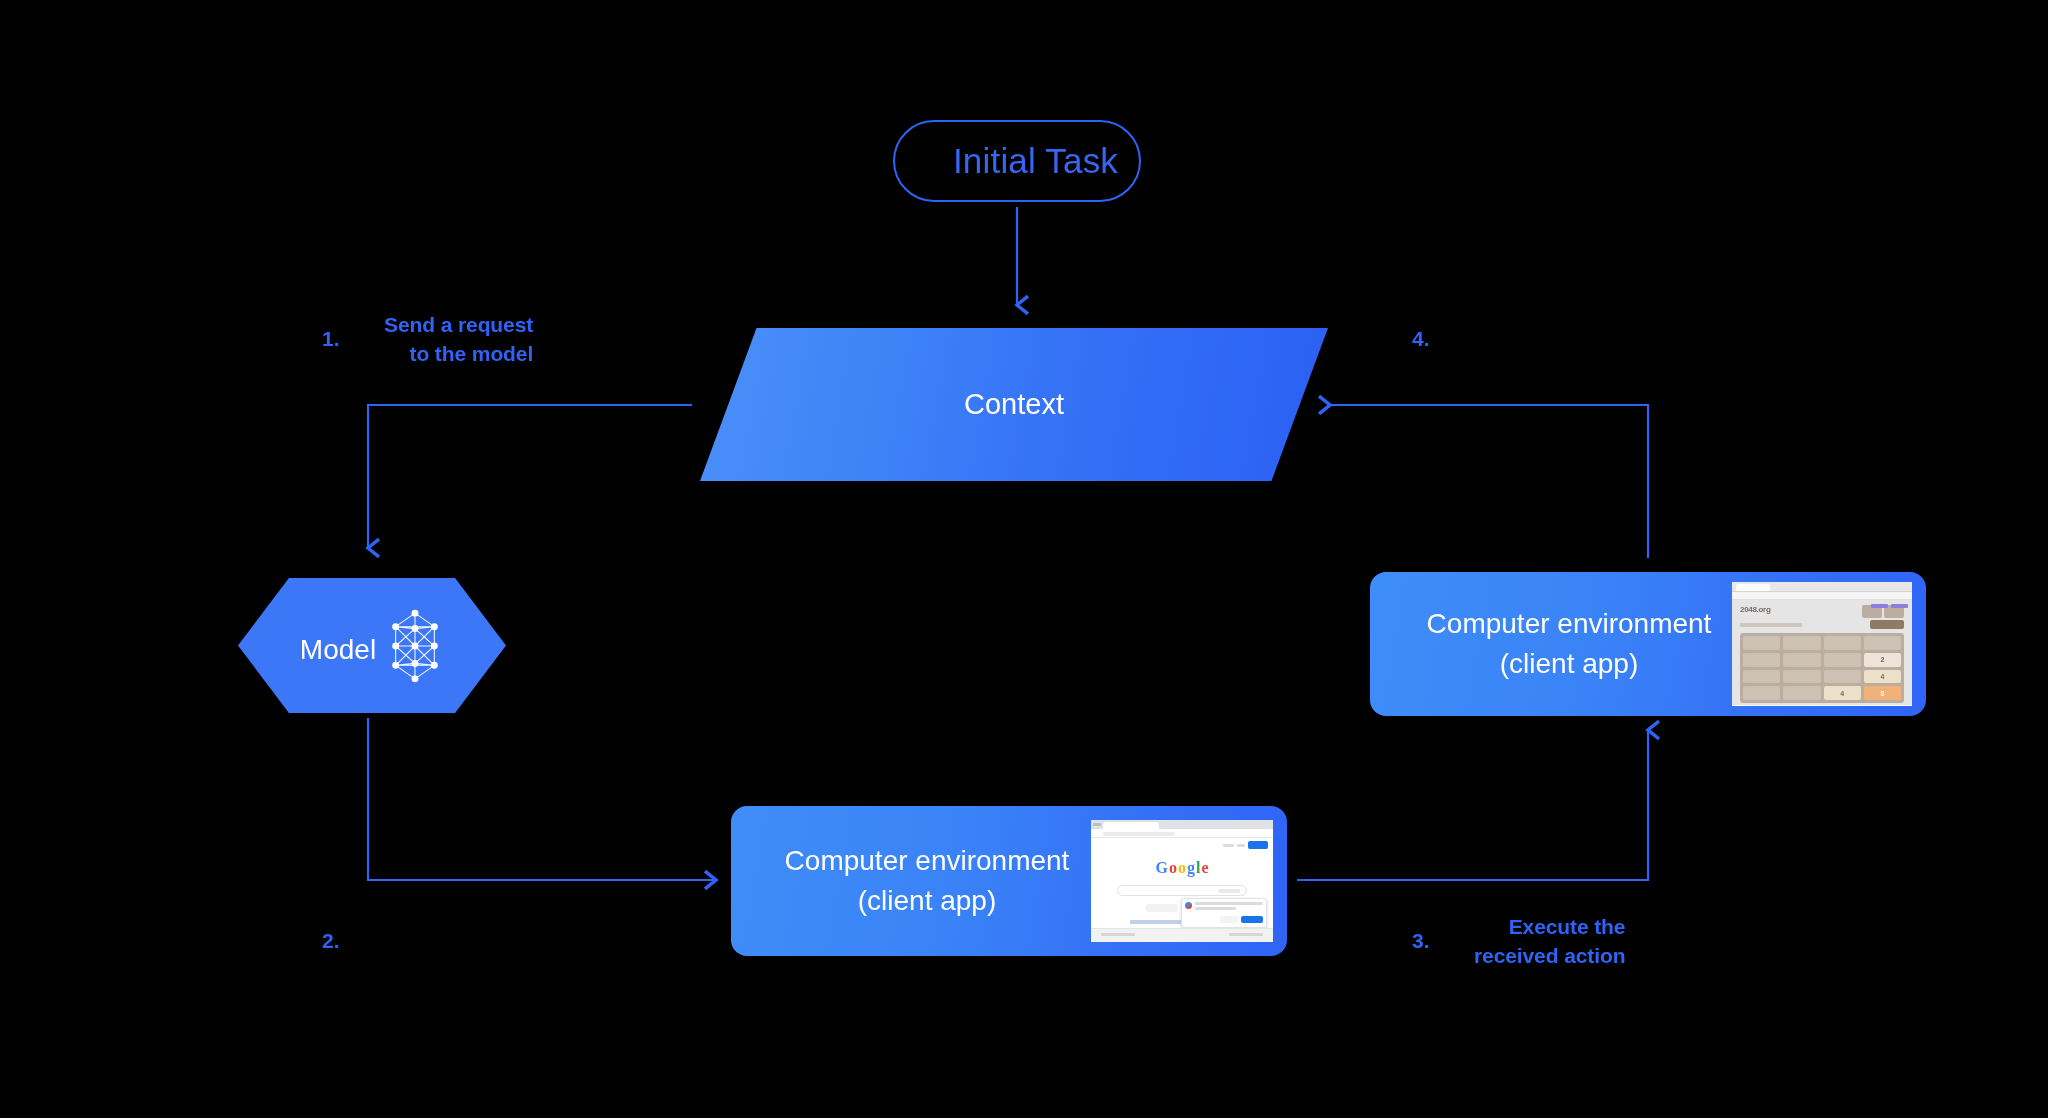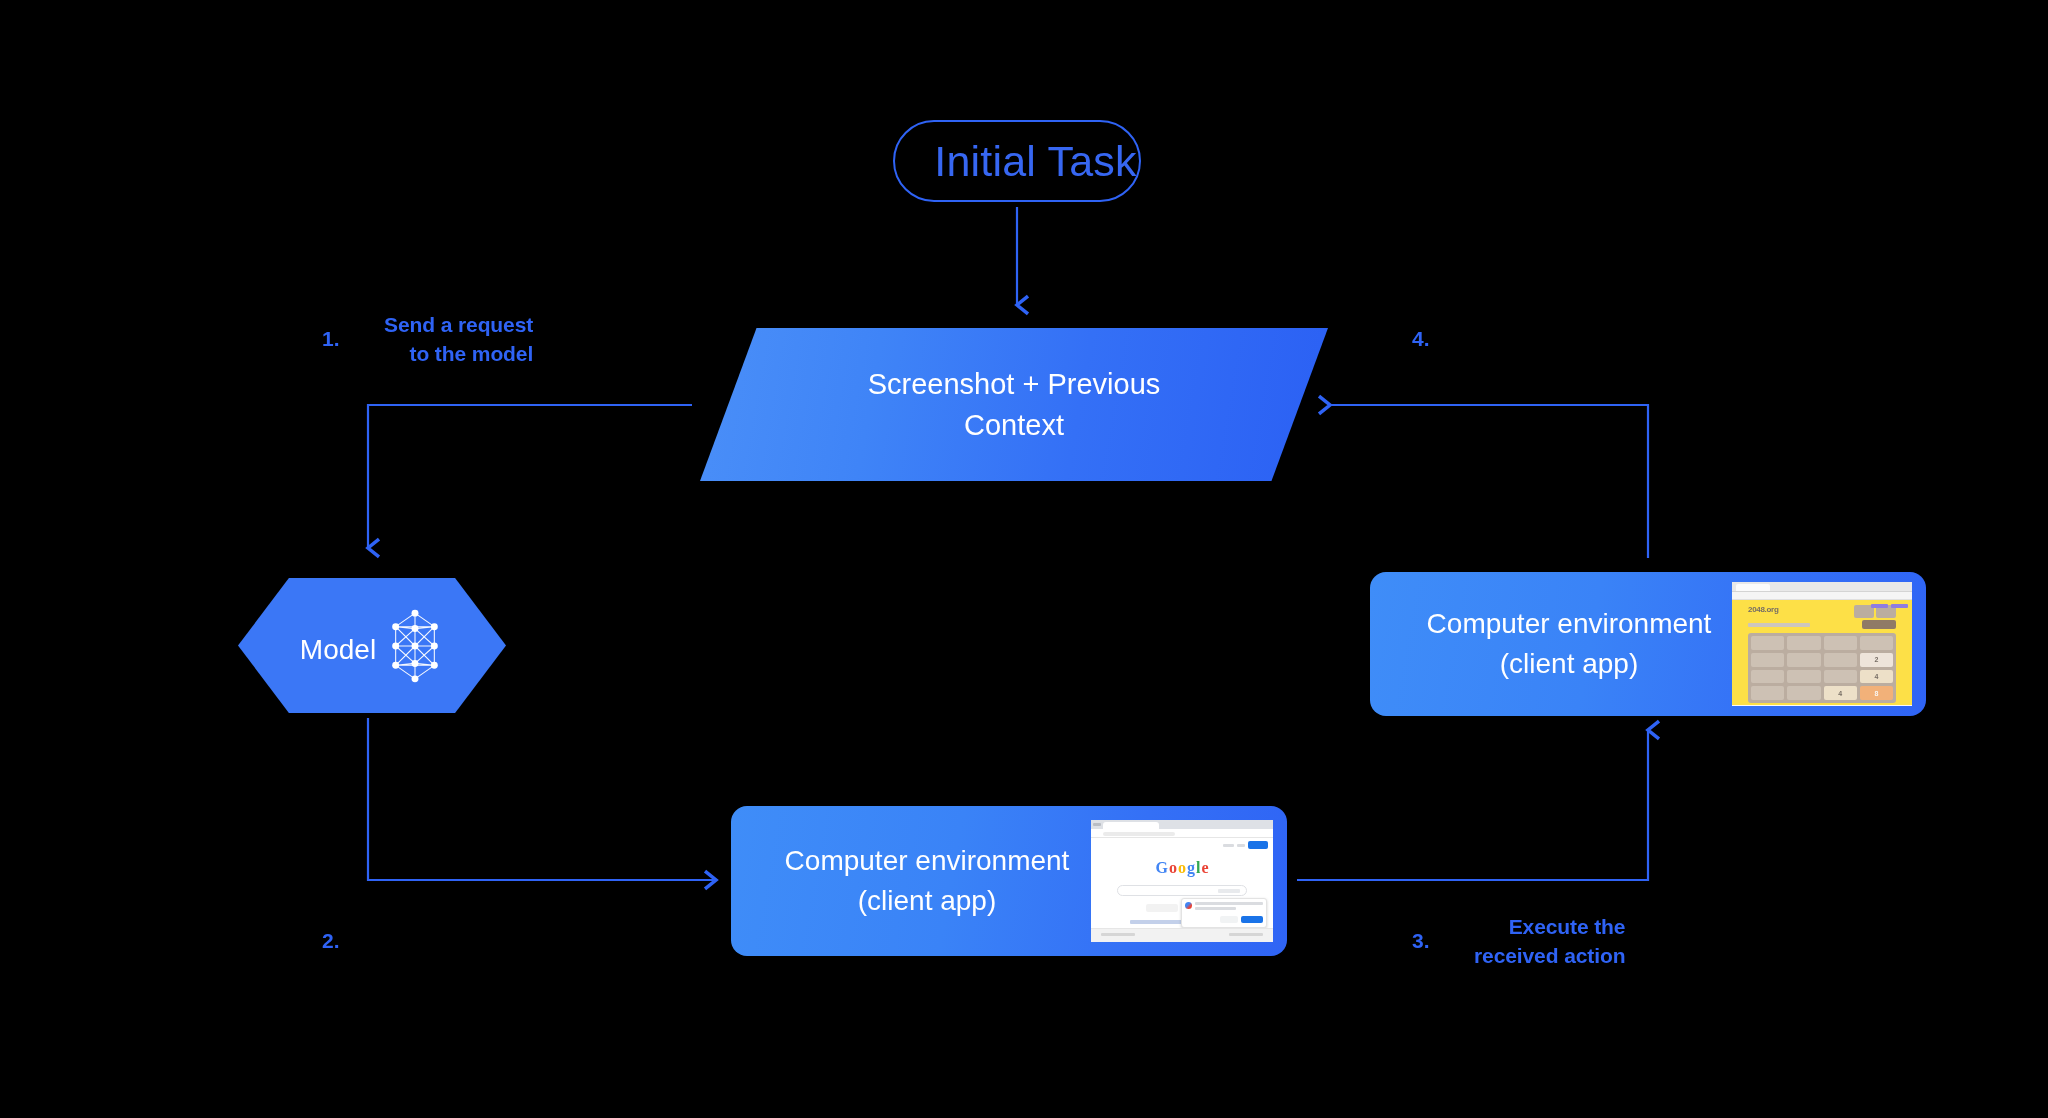--- a/index.html
+++ b/index.html
@@ -15,21 +15,21 @@
   .pill {
     position: absolute;
     left: 893px; top: 120px;
     width: 248px; height: 82px;
     border: 2.5px solid #2f63f5;
     border-radius: 41px;
     display: flex; align-items: center; justify-content: center;
   }
   .pill-label {
     color: #3767f2;
-    font-size: 43px;
+    font-size: 35px;
     letter-spacing: 0.2px;
     white-space: nowrap;
     margin-left: 37px;
   }
 
   
   .para-wrap {
     position: absolute;
     left: 700px; top: 328px;
     width: 628px; height: 153px;
@@ -106,21 +106,21 @@
     background: #fdfbf7;
     overflow: hidden;
   }
   #thumb-2048 { right: 14px; top: 10px; width: 180px; height: 124px; }
   #thumb-google { right: 14px; top: 14px; width: 182px; height: 122px; background: #ffffff; }
 
   
   .t2048-chrome { height: 10px; background: #e8e8e8; border-bottom: 1px solid #d4d4d4; position: relative; }
   .t2048-tab { position: absolute; left: 4px; top: 2px; width: 34px; height: 7px; background: #fbfbfb; border-radius: 2px 2px 0 0; }
   .t2048-urlbar { height: 8px; background: #f5f5f5; border-bottom: 1px solid #e0e0e0; }
-  .t2048-body { position: relative; padding: 5px 16px; background: #fde047; height: calc(100% - 19px); }
+  .t2048-body { position: relative; padding: 5px 8px; background: #e5e5e5; height: calc(100% - 19px); }
   .t2048-head { display: flex; align-items: flex-start; justify-content: space-between; }
   .t2048-title { font-size: 8px; color: #776e65; font-weight: bold; letter-spacing: -0.3px; }
   .t2048-scores { display: flex; gap: 2px; }
   .t2048-score { width: 20px; height: 13px; background: #bbada0; border-radius: 2px; }
   .t2048-links { position: absolute; right: 4px; top: 4px; display: flex; gap: 3px; }
   .t2048-link { width: 17px; height: 4px; background: #8f7de0; border-radius: 1px; }
   .t2048-sub { display: flex; align-items: center; justify-content: space-between; margin-top: 2px; }
   .t2048-subtext { width: 62px; height: 4px; background: #cdc6bd; border-radius: 1px; }
   .t2048-newgame { width: 34px; height: 9px; background: #8f7a66; border-radius: 2px; }
   .t2048-grid {
@@ -219,21 +219,20 @@
     <path d="M1648,558 L1648,405 L1330,405" fill="none" stroke="#2f63f5" stroke-width="2.2" marker-end="url(#ah-left)"></path>
   </svg>
 
   <div class="pill">
     <span class="pill-label">Initial Task</span>
   </div>
 
   <div class="para-wrap">
     <div class="para-poly"></div>
     <div class="para-text">
-      <span>Screenshot + Previous</span>
       <span>Context</span>
     </div>
   </div>
 
   <div class="hex-wrap">
     <div class="hex-bg"></div>
     <div class="hex-inner">
       <span class="hex-label">Model</span>
       <svg class="nn-icon" viewBox="0 0 60 80">
         <g stroke="#ffffff" stroke-width="1.1" fill="none" opacity="0.95">

